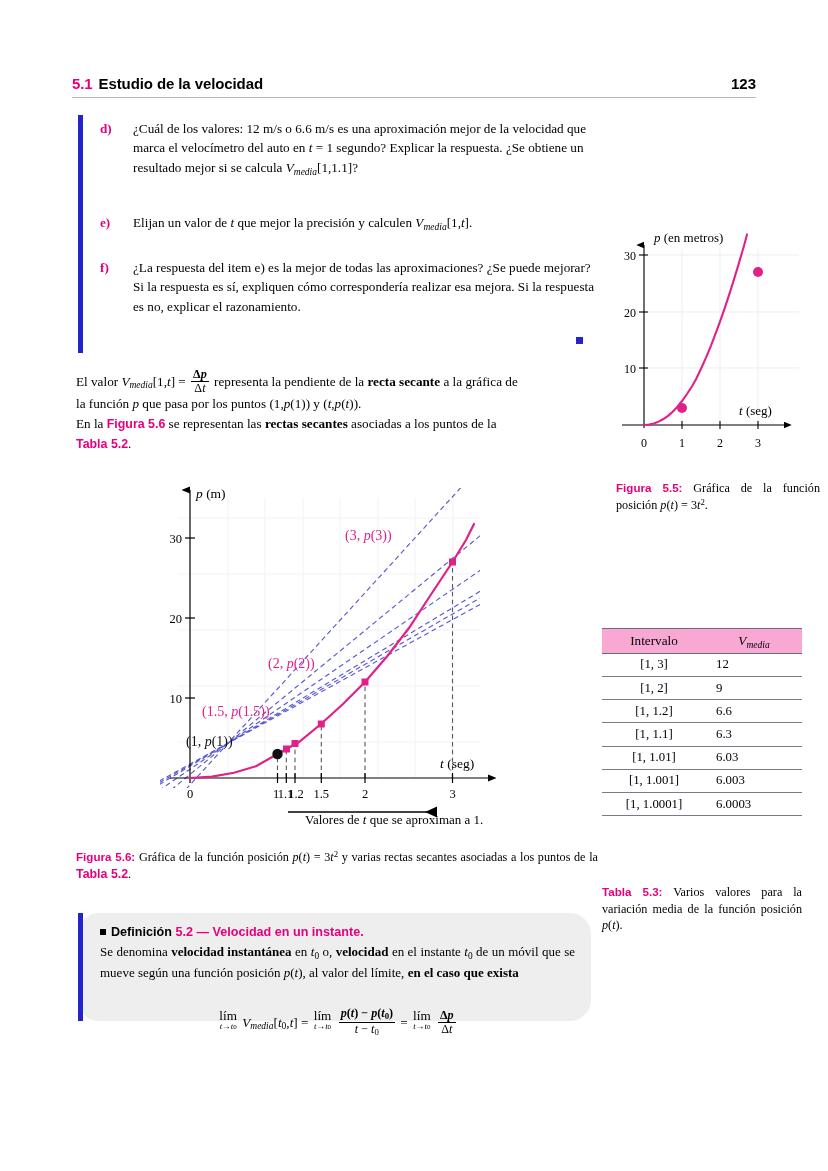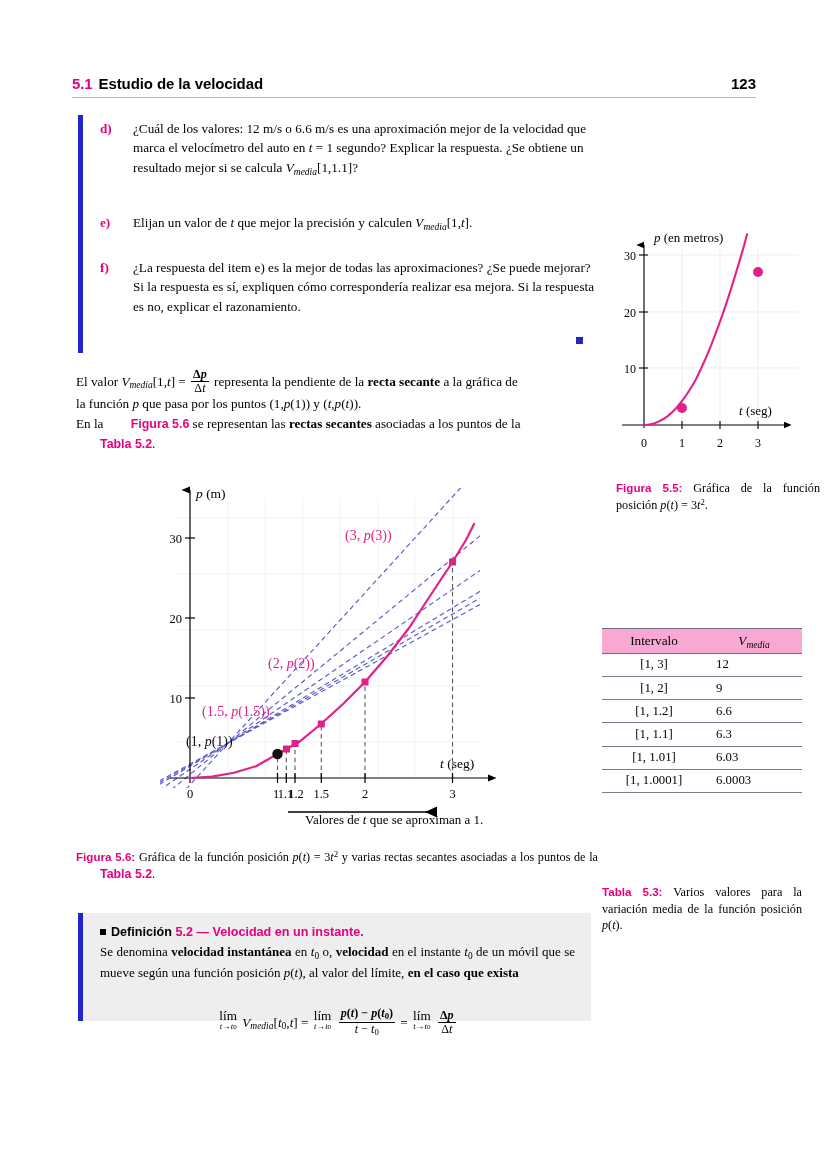--- a/index.html
+++ b/index.html
@@ -35,21 +35,21 @@
   .itm-e { top:98px; width:490px; }
   .itm-f { top:143px; width:500px; }
   .blue-sq { position:absolute; left:498px; top:222px; width:7px; height:7px;
              background:#2424cc; }
 
   
   .para { position:absolute; left:76px; top:368px; width:522px;
           font-size:13.2px; line-height:1.5; text-align:justify; }
   .para .ln { display:block; }
   .pink { color:#e5007d; font-weight:bold; font-family:"Liberation Sans", sans-serif;
-          font-size:12.4px;margin-left:24px; }
+          font-size:12.4px; }
   b.ser { font-weight:bold; }
 
   
   .mi { font-style:italic; }
   .sub { font-size:0.72em; vertical-align:-0.28em; font-style:italic; }
   .sup { font-size:0.72em; vertical-align:0.45em; font-style:normal; }
   .frac { display:inline-block; vertical-align:-0.48em; text-align:center;
           font-size:0.92em; line-height:1.04; margin:0 2px; }
   .frac .num { display:block; border-bottom:1px solid #000; padding:0 2px;font-weight:bold; }
   .frac .den { display:block; padding:0 2px; }
@@ -74,21 +74,21 @@
   table.t53 thead th { background:#f9a8d4; font-weight:normal; font-style:normal;
                        text-align:center; font-size:13.2px; }
   table.t53 thead tr { border-top:1.4px solid #6a6a80; border-bottom:1.4px solid #6a6a80; }
   table.t53 tbody tr { border-bottom:1px solid #7a7a8c; }
   table.t53 td.c1 { text-align:center; width:96px; }
   table.t53 td.c2 { text-align:left; padding-left:10px; }
   .cap53 { position:absolute; left:602px; top:884px; width:200px; }
 
   
   .defbox { position:absolute; left:78px; top:913px; width:513px; height:108px;
-            background:#eeeeee; }
+            background:#eeeeee;border-radius:21px; }
   .defbox .dbar { position:absolute; left:0; top:0; width:5px; height:108px;
                   background:#2424cc; }
   .def-inner { padding:12px 16px 10px 22px; }
   .def-head { font-family:"Liberation Sans", sans-serif; font-size:12.6px;
               font-weight:bold; margin-bottom:3px; }
   .def-head .sq { display:inline-block; width:6px; height:6px; background:#000;
                   margin-right:5px; vertical-align:1px; }
   .def-head .dnum, .def-head .dttl { color:#e5007d; }
   .def-body { font-size:13px; line-height:1.5; text-align:justify; }
   .def-eq { text-align:center; margin-top:25px; font-size:13.2px; }
@@ -350,20 +350,24 @@
             <td class="c1">[1, 1.2]</td>
             <td class="c2">6.6</td>
           </tr>
         <tr>
             <td class="c1">[1, 1.1]</td>
             <td class="c2">6.3</td>
           </tr>
         <tr>
             <td class="c1">[1, 1.01]</td>
             <td class="c2">6.03</td>
+          </tr>
+        <tr>
+            <td class="c1">[1, 1.001]</td>
+            <td class="c2">6.003</td>
           </tr>
         <tr>
             <td class="c1">[1, 1.0001]</td>
             <td class="c2">6.0003</td>
           </tr>
       </tbody>
     </table>
   </div>
 
   <div class="cap cap53">

